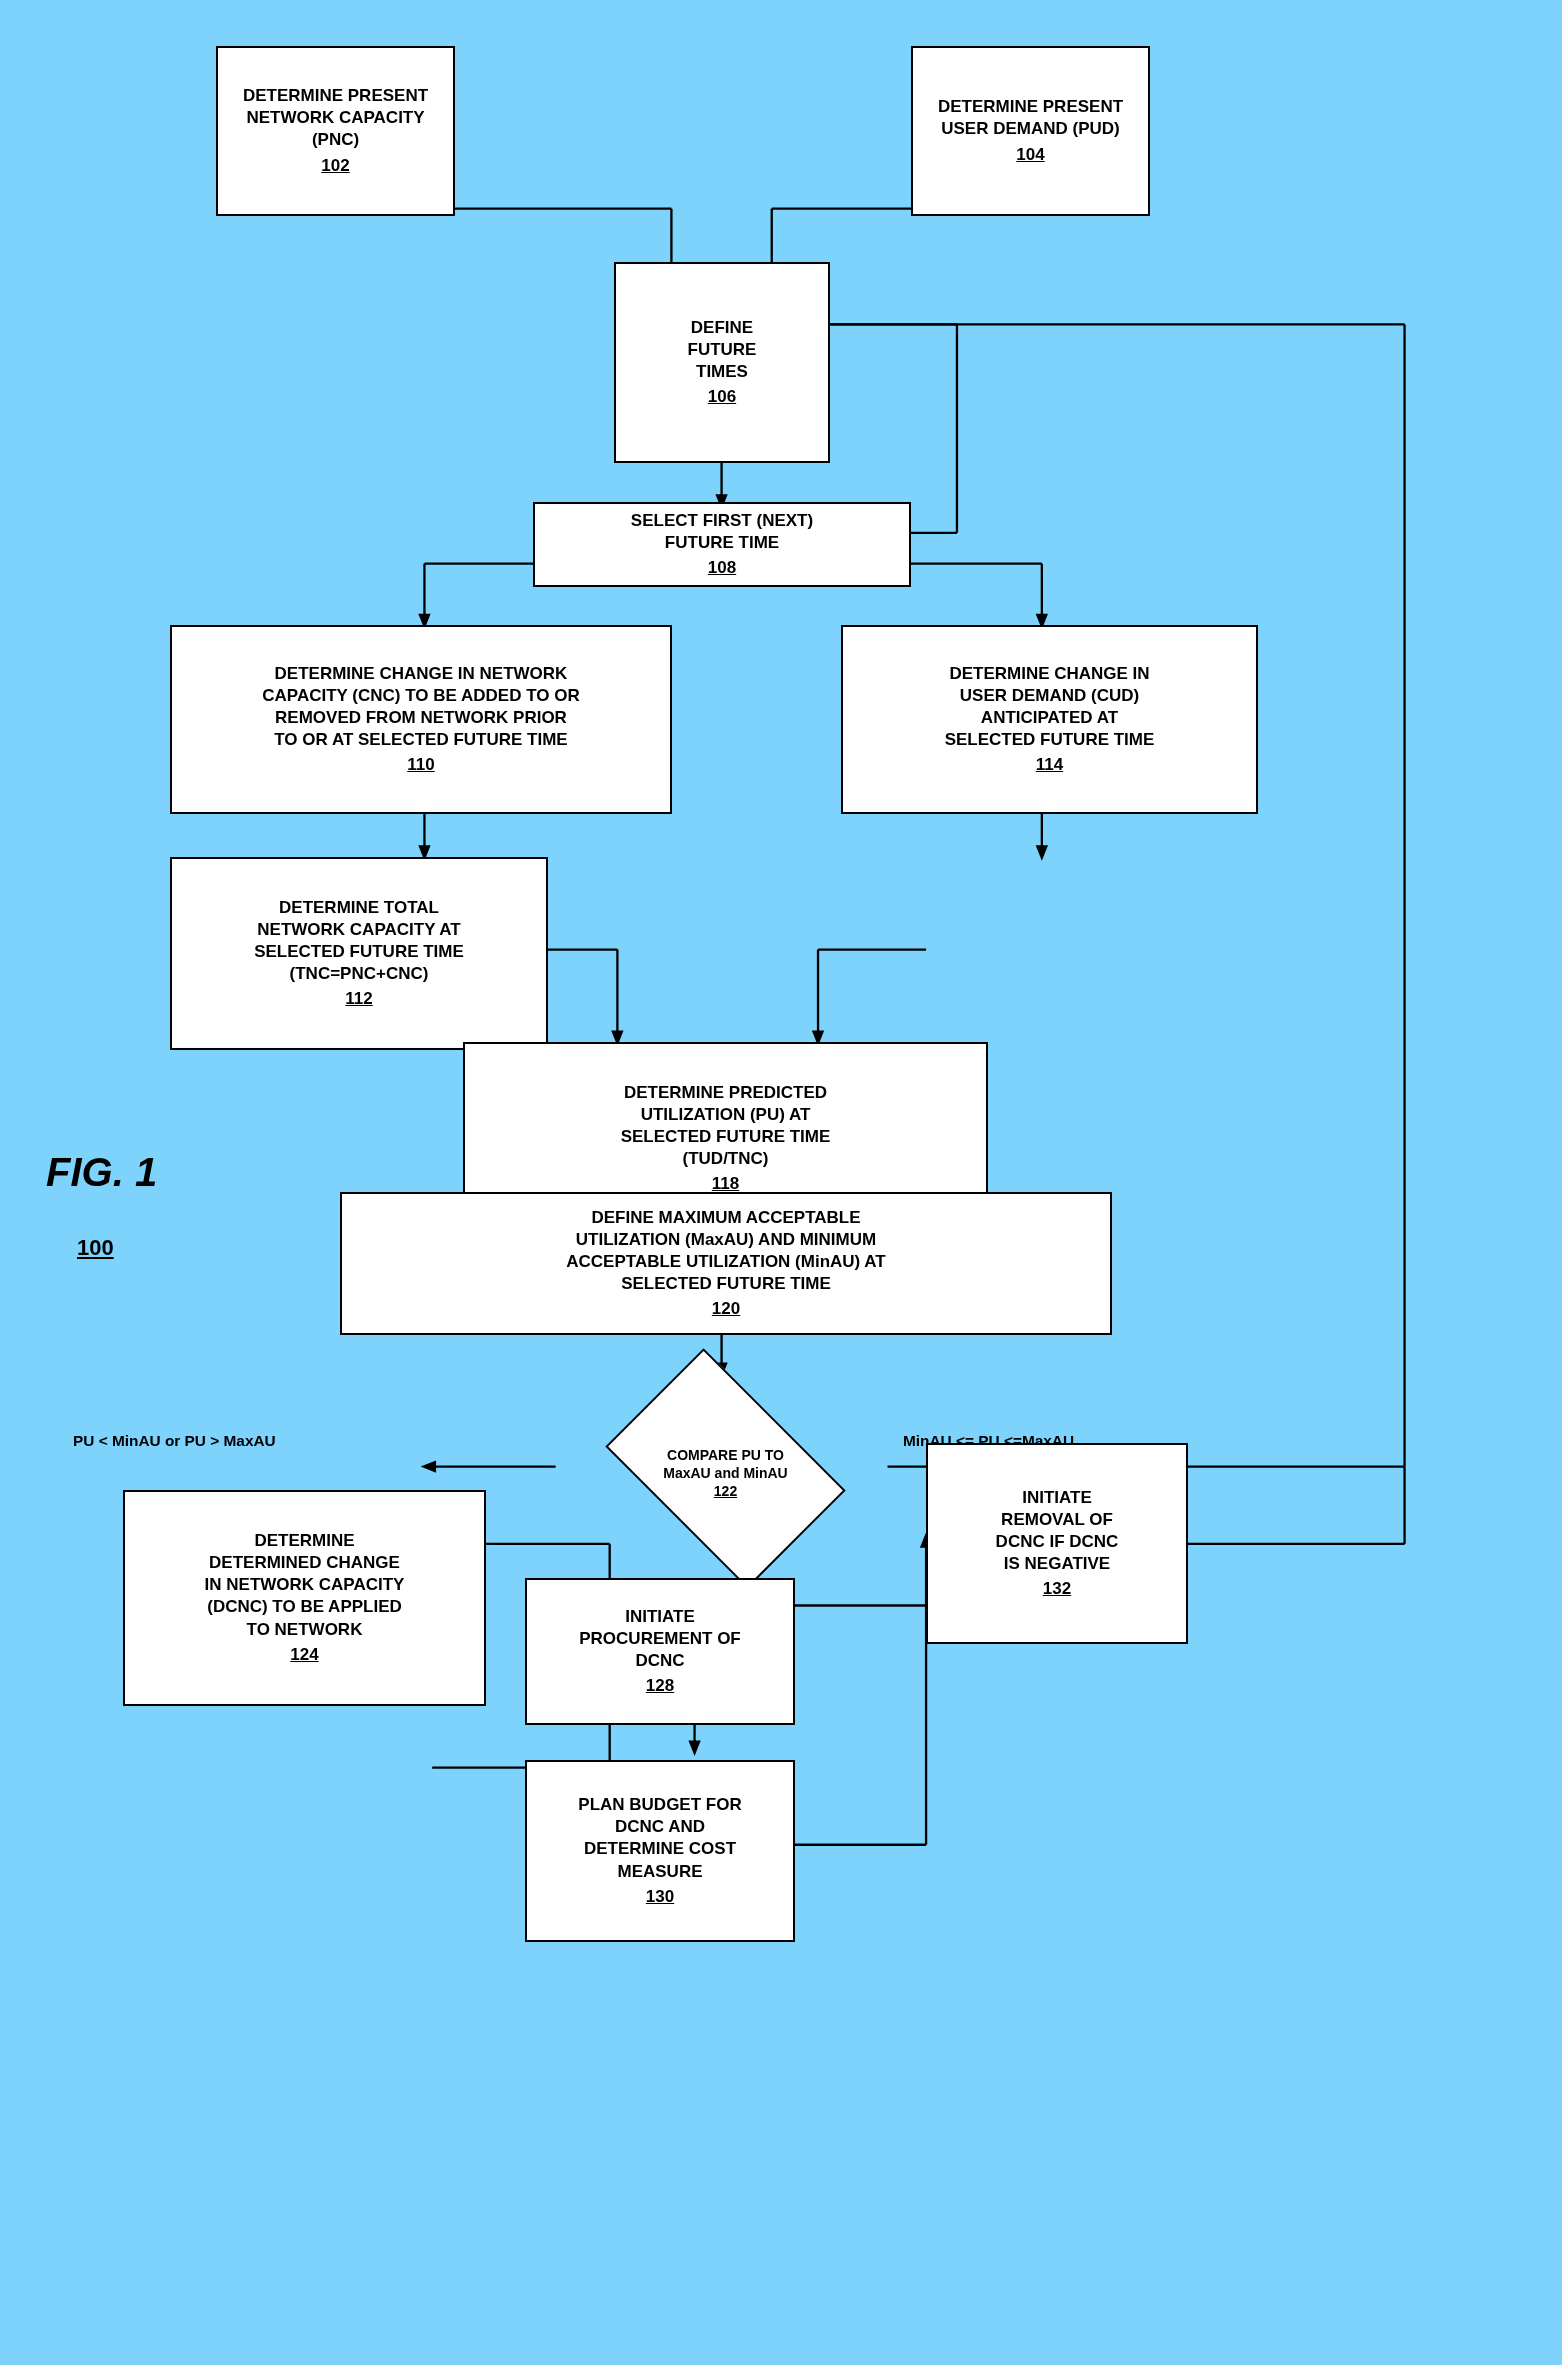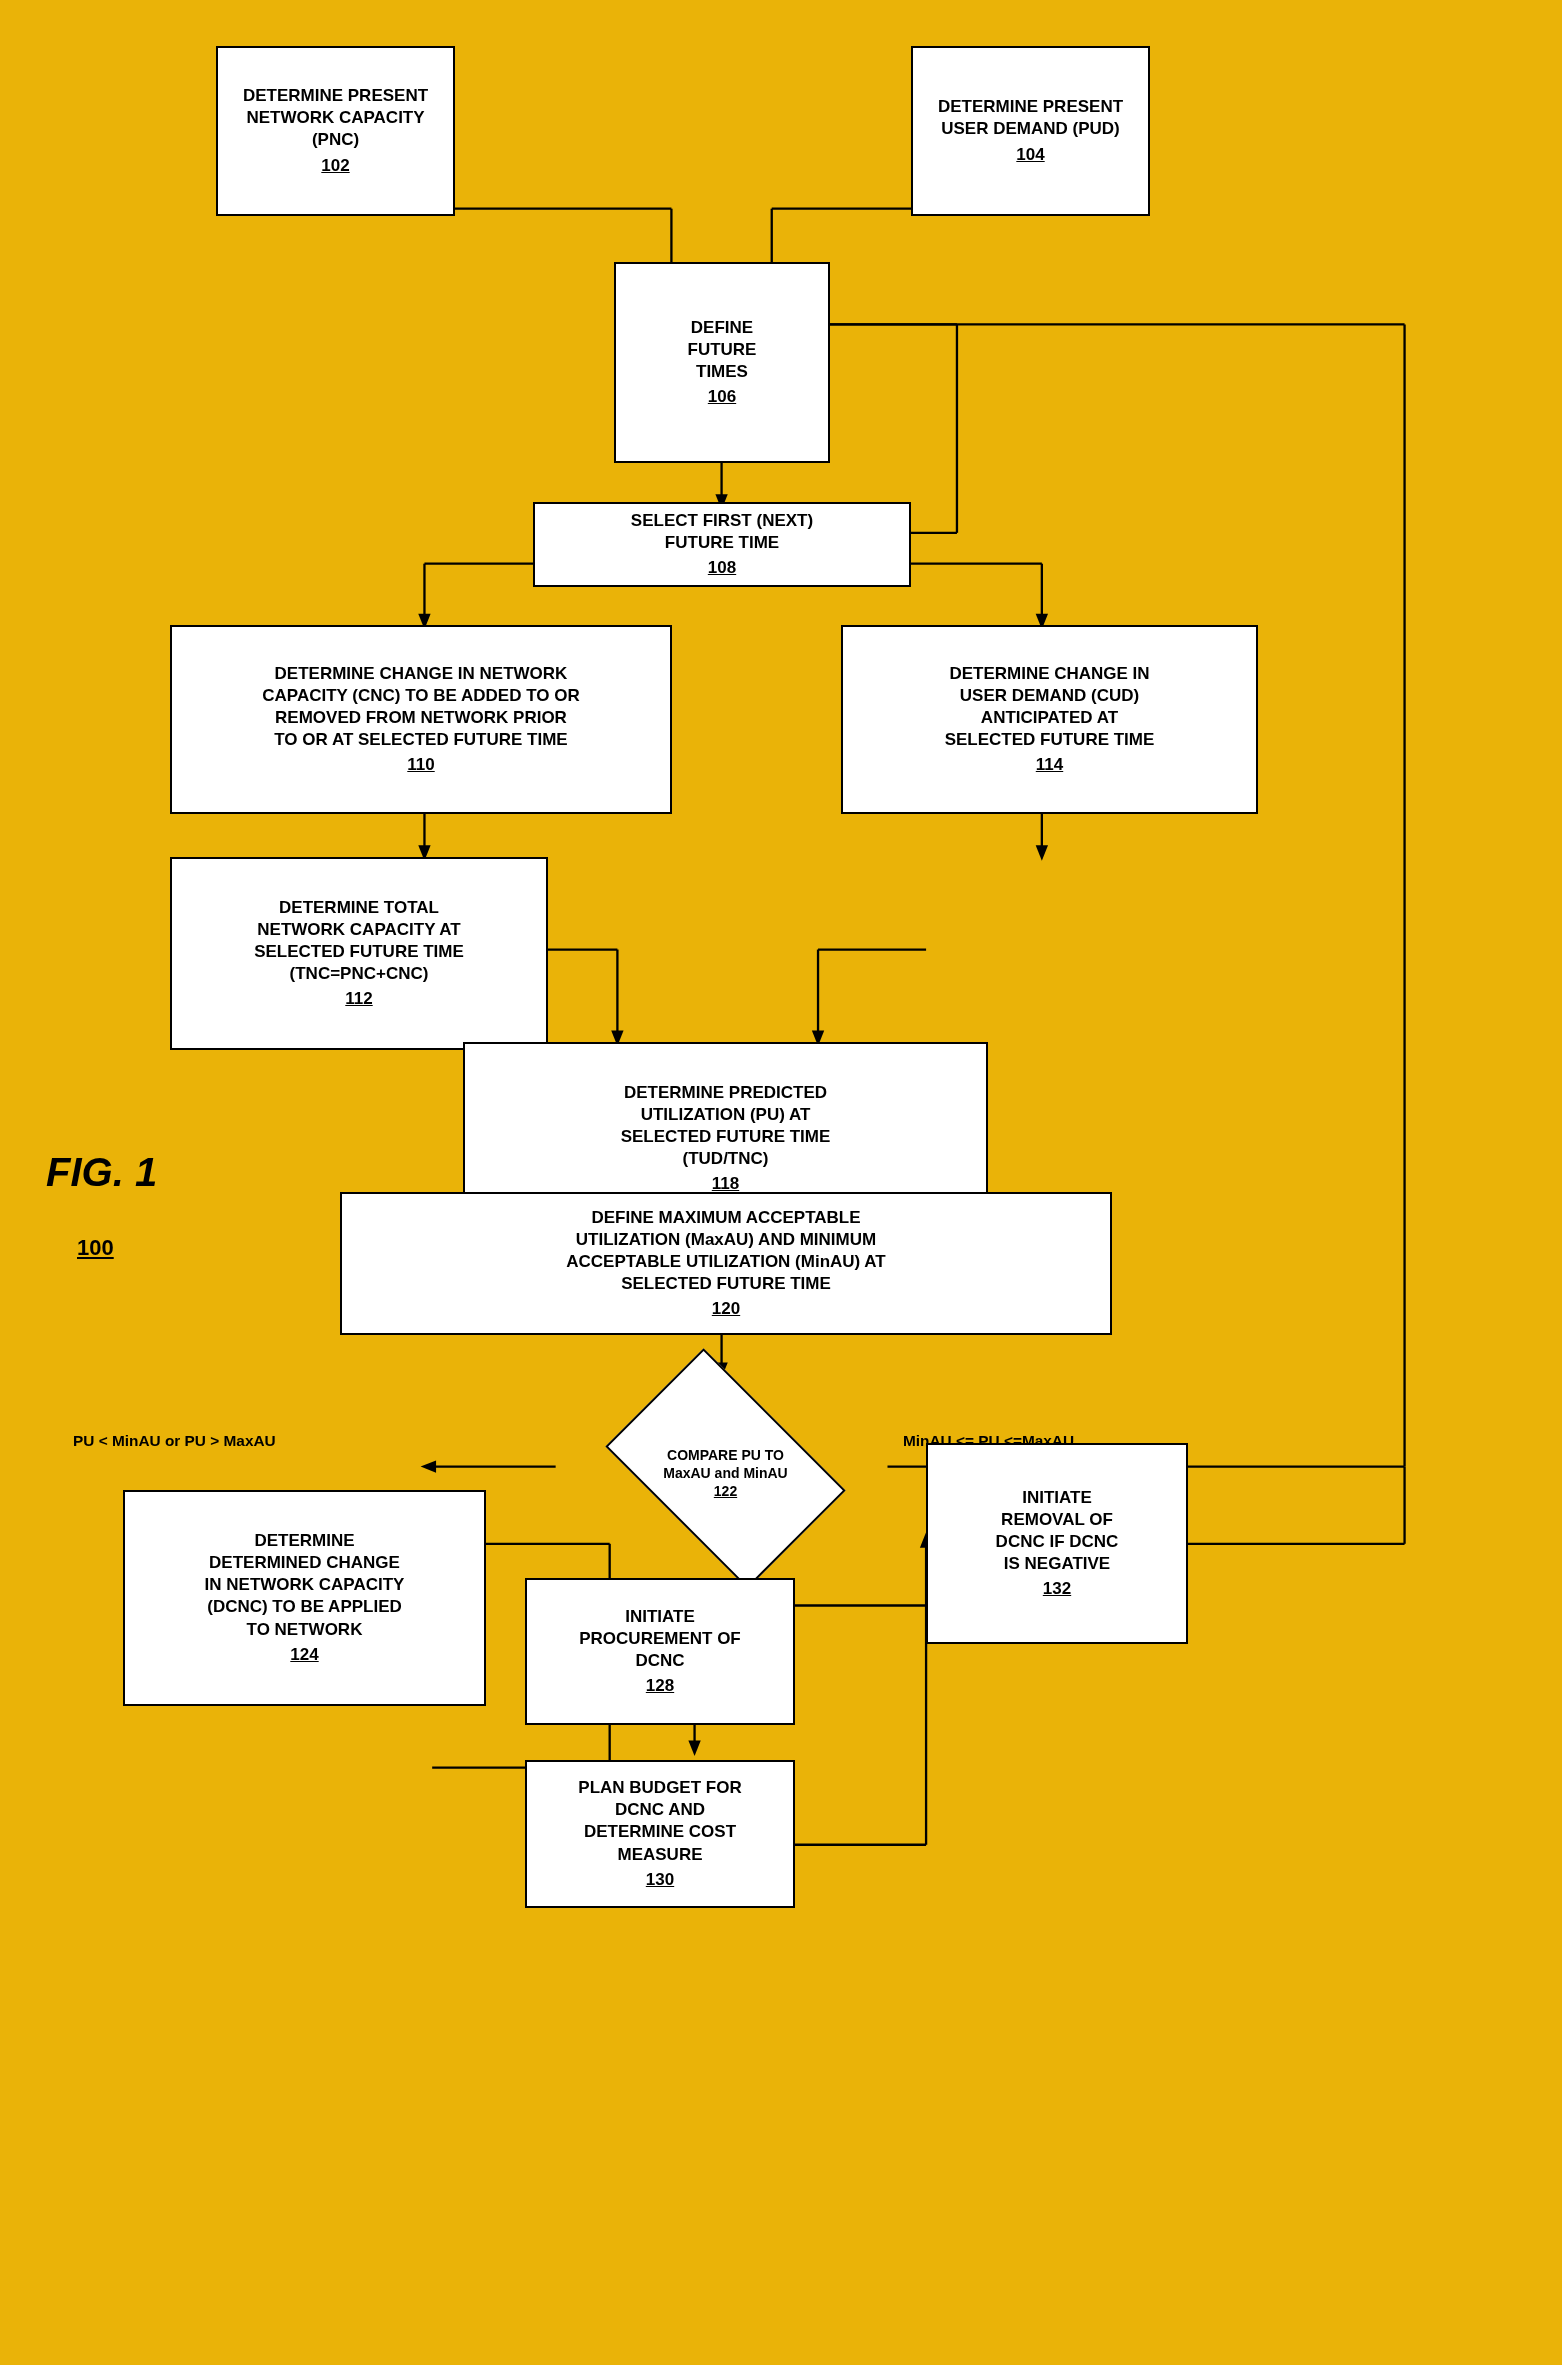--- a/index.html
+++ b/index.html
@@ -9,21 +9,21 @@
       width: 1562px;
       min-height: 2366px;
       position: relative;
       overflow-x: hidden;
     }
 
     .diagram-container {
       position: relative;
       width: 1562px;
       min-height: 2366px;
-      background: #eab308;
+      background: #7dd3fc;
     }
 
     
     .flow-box {
       position: absolute;
       border: 2.3px solid #000;
       background: #fff;
       text-align: center;
       font-size: 17px;
       font-weight: bold;
@@ -243,21 +243,21 @@
     <span>DETERMINE<br>DETERMINED CHANGE<br>IN NETWORK CAPACITY<br>(DCNC) TO BE APPLIED<br>TO NETWORK</span>
     <span class="ref-num">124</span>
   </div>
 
 
   <div class="flow-box" style="left:525px; top:1578px; width:270px; height:147px;">
     <span>INITIATE<br>PROCUREMENT OF<br>DCNC</span>
     <span class="ref-num">128</span>
   </div>
 
-  <div class="flow-box" style="left:525px; top:1760px; width:270px; height:148px;">
+  <div class="flow-box" style="left:525px; top:1760px; width:270px; height:182px;">
     <span>PLAN BUDGET FOR<br>DCNC AND<br>DETERMINE COST<br>MEASURE</span>
     <span class="ref-num">130</span>
   </div>
 
   <div class="flow-box" style="left:926px; top:1443px; width:262px; height:201px;">
     <span>INITIATE<br>REMOVAL OF<br>DCNC IF DCNC<br>IS NEGATIVE</span>
     <span class="ref-num">132</span>
   </div>
 
   <div class="fig-label" style="left:46px; top:1150px;">FIG. 1</div>

